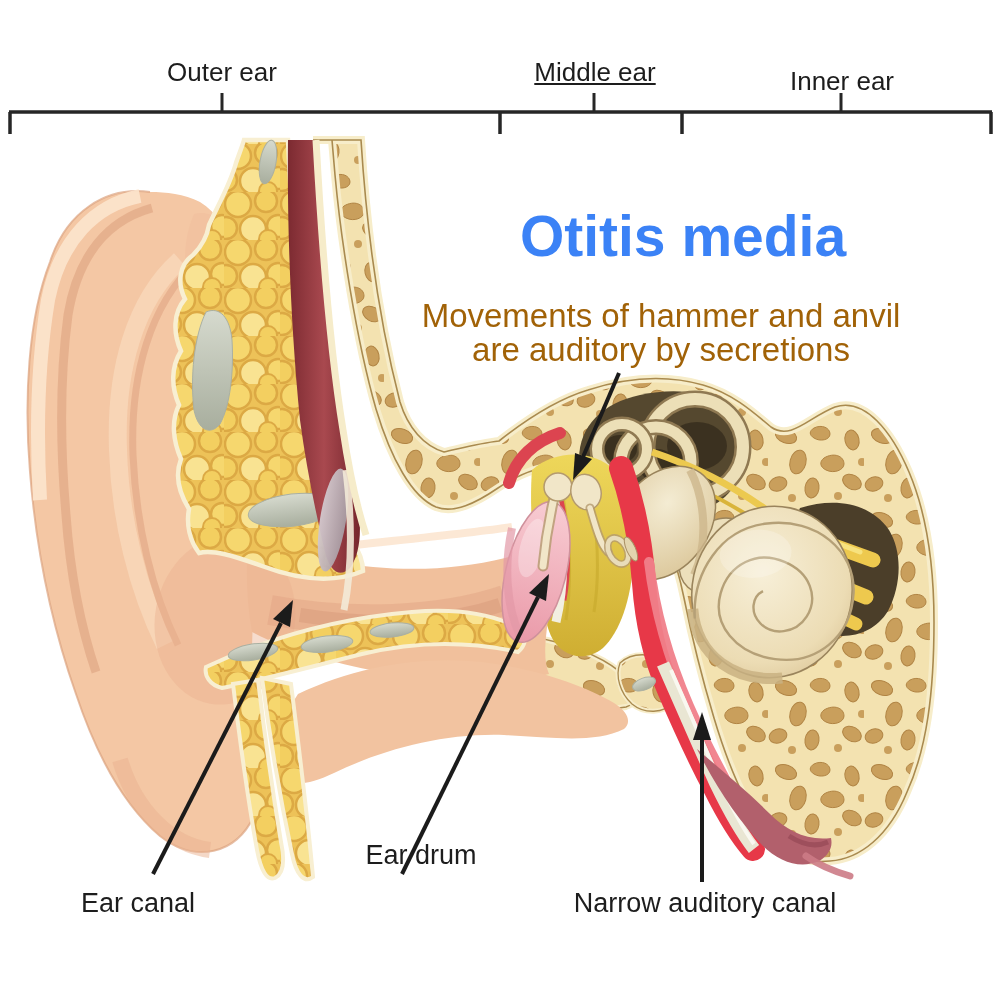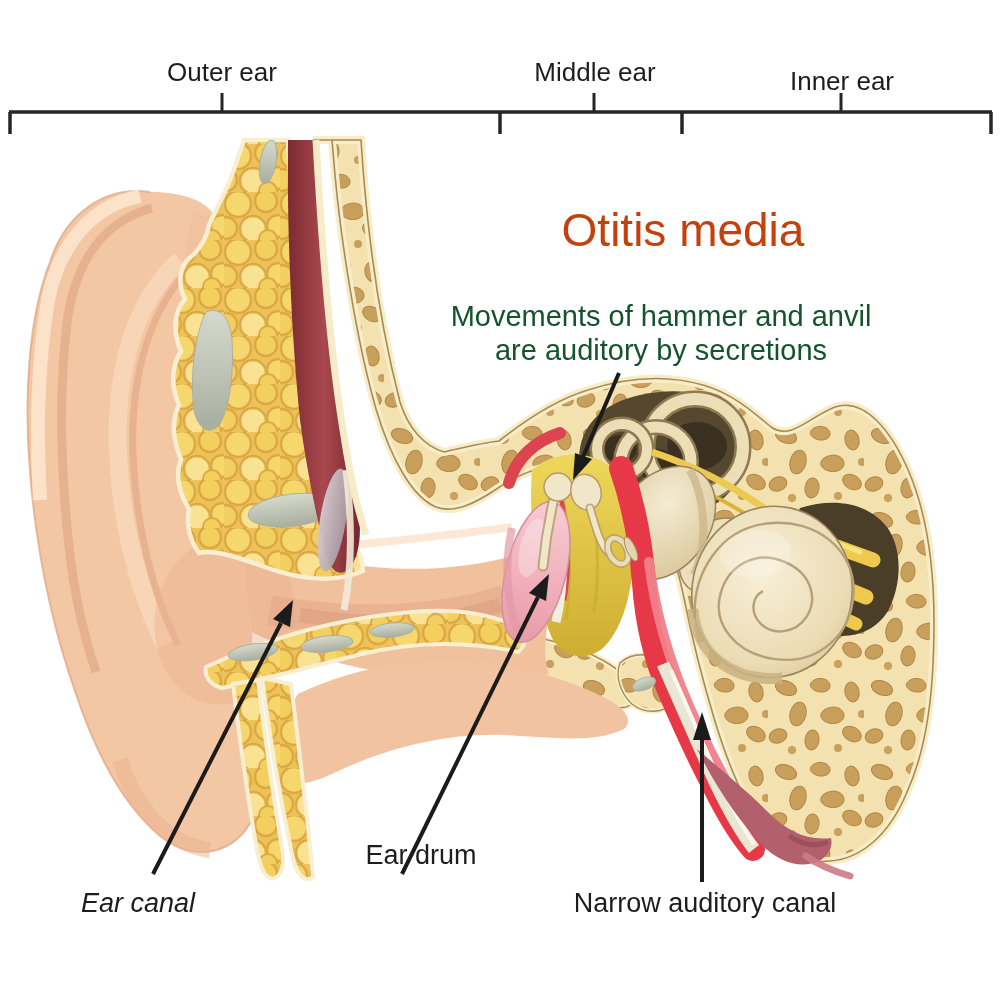--- a/index.html
+++ b/index.html
@@ -3,23 +3,23 @@
 <meta charset="utf-8">
 <style>
   html,body{margin:0;padding:0;background:#fff;}
   #page{position:relative;width:1000px;height:1000px;background:#fff;overflow:hidden;
         font-family:"Liberation Sans", sans-serif;color:#1d1d1d;}
   #art{position:absolute;left:0;top:0;width:1000px;height:1000px;}
   .lbl{position:absolute;transform:translateX(-50%);white-space:nowrap;
        font-size:26px;color:#1d1d1d;}
   .part-lbl{font-size:27px;}
   .title{position:absolute;transform:translateX(-50%);white-space:nowrap;
-         font-size:46px;font-weight:normal;color:#c2410c;}
+         font-size:57px;font-weight:bold;color:#3b82f6;}
   .annot{position:absolute;transform:translateX(-50%);text-align:center;
-         font-size:29px;line-height:34px;color:#14532d;white-space:nowrap;}
+         font-size:33px;line-height:34px;color:#a16207;white-space:nowrap;}
 </style>
 </head>
 <body>
 
 <div id="page">
 
 <svg id="art" viewBox="0 0 1000 1000" xmlns="http://www.w3.org/2000/svg">
   <defs>
     <pattern id="pFat" patternUnits="userSpaceOnUse" width="56" height="48">
       <rect width="56" height="48" fill="#edc258"></rect>
@@ -282,26 +282,26 @@
       <polygon points="702,712 711,740 693,740" stroke="none"></polygon>
     </g>
     <g>
       <line x1="619" y1="373" x2="583" y2="457"></line>
       <polygon points="573,480 592,459 575,453" stroke="none"></polygon>
     </g>
   </g>
 </svg>
 
   <div class="lbl" style="left:222px;top:57px;">Outer ear</div>
-  <div class="lbl" style="left:595px;top:57px;">Middle ear</div>
+  <div class="lbl" style="left:595px;top:57px;text-decoration:underline;">Middle ear</div>
   <div class="lbl" style="left:842px;top:66px;">Inner ear</div>
 
   <div class="title" style="left:683px;top:203px;">Otitis media</div>
 
   <div class="annot" style="left:661px;top:299px;">
     <div>Movements of hammer and anvil</div>
     <div>are auditory by secretions</div>
   </div>
 
-  <div class="lbl part-lbl" style="left:138px;top:888px;font-style:italic;">Ear canal</div>
+  <div class="lbl part-lbl" style="left:138px;top:888px;">Ear canal</div>
   <div class="lbl part-lbl" style="left:401px;top:840px;margin-left:20px;">Ear drum</div>
   <div class="lbl part-lbl" style="left:705px;top:888px;">Narrow auditory canal</div>
 </div>
 
 </body></html>

